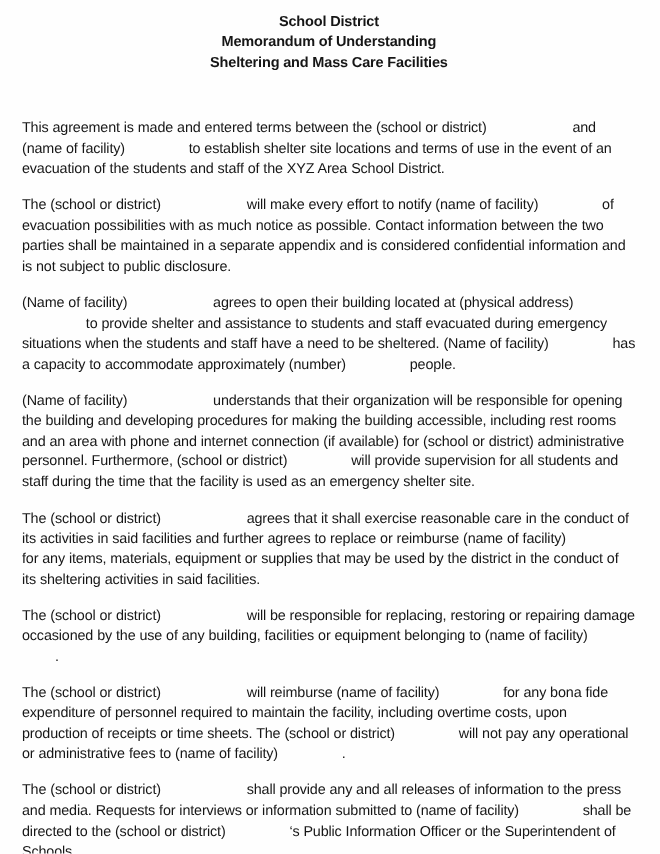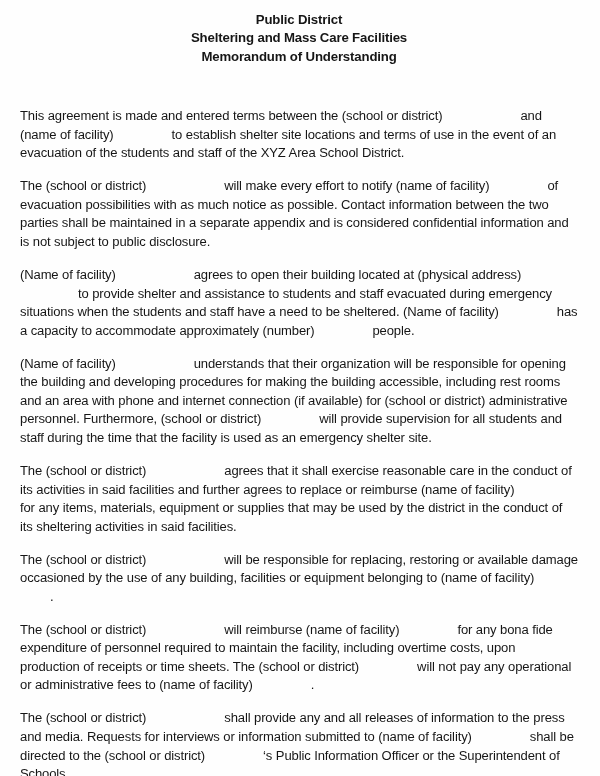--- a/index.html
+++ b/index.html
@@ -68,37 +68,37 @@
     display: block;
     padding-left: 30px;
   }
 </style>
 </head>
 <body>
 
 <div class="page">
 
   <div class="title-block">
-    <span class="title-line">Public District</span>
+    <span class="title-line">School District</span>
+    <span class="title-line">Memorandum of Understanding</span>
     <span class="title-line">Sheltering and Mass Care Facilities</span>
-    <span class="title-line">Memorandum of Understanding</span>
   </div>
 
   <div class="body-block">
 
     <p class="para"><span>This agreement is made and entered terms between the (school or district)</span><span class="blank blank-lg"> </span><span>and (name of facility)</span><span class="blank blank-md"> </span><span>to establish shelter site locations and terms of use in the event of an evacuation of the students and staff of the XYZ Area School District.</span></p>
 
     <p class="para"><span>The (school or district)</span><span class="blank blank-lg"> </span><span>will make every effort to notify (name of facility)</span><span class="blank blank-md"> </span><span>of evacuation possibilities with as much notice as possible. Contact information between the two parties shall be maintained in a separate appendix and is considered confidential information and is not subject to public disclosure.</span></p>
 
     <p class="para"><span>(Name of facility)</span><span class="blank blank-lg"> </span><span>agrees to open their building located at (physical address)</span><span class="blank blank-md"> </span><span>to provide shelter and assistance to students and staff evacuated during emergency situations when the students and staff have a need to be sheltered. (Name of facility)</span><span class="blank blank-md"> </span><span>has a capacity to accommodate approximately (number)</span><span class="blank blank-md"> </span><span>people.</span></p>
 
     <p class="para"><span>(Name of facility)</span><span class="blank blank-lg"> </span><span>understands that their organization will be responsible for opening the building and developing procedures for making the building accessible, including rest rooms and an area with phone and internet connection (if available) for (school or district) administrative personnel. Furthermore, (school or district)</span><span class="blank blank-md"> </span><span>will provide supervision for all students and staff during the time that the facility is used as an emergency shelter site.</span></p>
 
     <p class="para"><span>The (school or district)</span><span class="blank blank-lg"> </span><span>agrees that it shall exercise reasonable care in the conduct of its activities in said facilities and further agrees to replace or reimburse (name of facility)</span><span class="blank blank-md"> </span><span>for any items, materials, equipment or supplies that may be used by the district in the conduct of its sheltering activities in said facilities.</span></p>
 
-    <p class="para"><span>The (school or district)</span><span class="blank blank-lg"> </span><span>will be responsible for replacing, restoring or available damage occasioned by the use of any building, facilities or equipment belonging to (name of facility)</span><span class="orphan-period">.</span></p>
+    <p class="para"><span>The (school or district)</span><span class="blank blank-lg"> </span><span>will be responsible for replacing, restoring or repairing damage occasioned by the use of any building, facilities or equipment belonging to (name of facility)</span><span class="orphan-period">.</span></p>
 
     <p class="para"><span>The (school or district)</span><span class="blank blank-lg"> </span><span>will reimburse (name of facility)</span><span class="blank blank-md"> </span><span>for any bona fide expenditure of personnel required to maintain the facility, including overtime costs, upon production of receipts or time sheets. The (school or district)</span><span class="blank blank-md"> </span><span>will not pay any operational or administrative fees to (name of facility)</span><span class="blank blank-md"> </span><span>.</span></p>
 
     <p class="para"><span>The (school or district)</span><span class="blank blank-lg"> </span><span>shall provide any and all releases of information to the press and media. Requests for interviews or information submitted to (name of facility)</span><span class="blank blank-md"> </span><span>shall be directed to the (school or district)</span><span class="blank blank-md"> </span><span>‘s Public Information Officer or the Superintendent of Schools.</span></p>
 
   </div>
 </div>
 
 </body></html>

